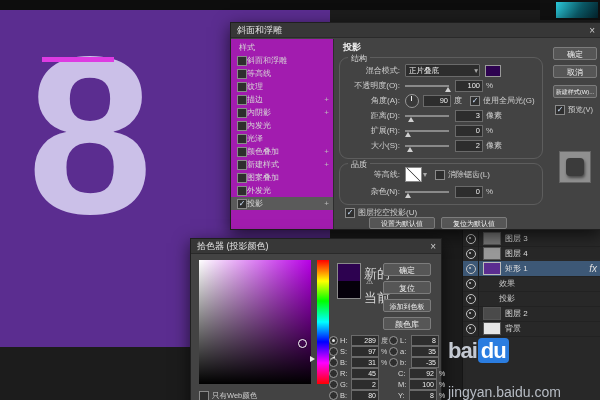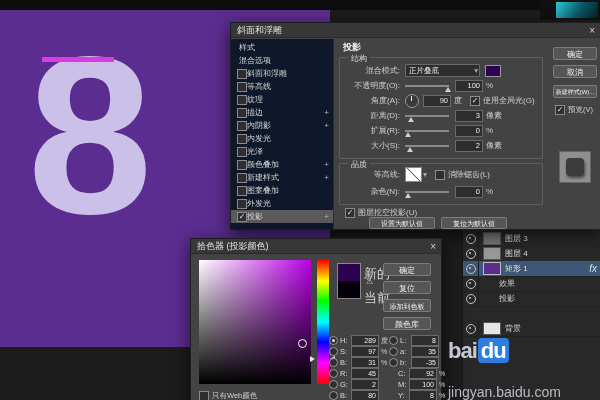--- a/index.html
+++ b/index.html
@@ -18,31 +18,31 @@
   .dlg{position:absolute;background:#434343;border:1px solid #1f1f1f;box-shadow:0 5px 16px rgba(0,0,0,.65)}
   .tbar{position:absolute;left:0;top:0;right:0;height:15px;background:#373737;border-bottom:1px solid #2a2a2a;
         font-size:9px;line-height:15px;color:#e3e3e3;padding:0 6px;box-sizing:border-box}
   .tbar .x{position:absolute;right:5px;top:0;font-size:10px;color:#ccc;cursor:default}
   .pbtn{background:#565656;border:1px solid #7c7c7c;border-radius:2px;color:#f0f0f0;text-align:center;font-size:8px;
         white-space:nowrap;overflow:hidden;box-sizing:border-box}
   .cb{width:8px;height:8px;flex:none;background:#2e2e2e;border:1px solid #8a8a8a;font-size:8px;line-height:8px;
       text-align:center;color:#cfe4ff;display:inline-block;box-sizing:content-box}
   
   .ls{left:230px;top:22px;width:369px;height:206px;z-index:30}
-  .ls-list{position:absolute;left:0;top:16px;bottom:0;width:103px;background:#0f172a;border-right:1px solid #2d2d2d;
+  .ls-list{position:absolute;left:0;top:16px;bottom:0;width:103px;background:#a21caf;border-right:1px solid #2d2d2d;
            padding-top:2px;box-sizing:border-box}
   .ls-item{height:13px;display:flex;align-items:center;padding:0 4px 0 6px;font-size:8px;color:#d6d6d6}
   .ls-item.sel{background:#5a5a5a}
   .ls-item .ls-lbl{margin-left:0;white-space:nowrap;overflow:hidden}
   .ls-item.plain{padding-left:8px}
   .ls-item.plain .ls-lbl{margin-left:0}
   .ls-item .plus{margin-left:auto;color:#bbb;font-size:8px}
   .ls-main{position:absolute;left:104px;top:16px;width:212px;bottom:0;font-size:8px}
   .ls-head{position:absolute;left:8px;top:2px;font-size:9px;font-weight:bold;color:#f0f0f0}
-  .grp{position:absolute;border:1px solid #5d5d5d;border-radius:1px}
+  .grp{position:absolute;border:1px solid #5d5d5d;border-radius:9px}
   .grp .leg{position:absolute;top:-5px;left:8px;background:#434343;padding:0 3px;font-size:8px;color:#ddd}
   .g1{left:4px;top:18px;width:202px;height:100px}
   .g2{left:4px;top:124px;width:202px;height:40px}
   .row{position:absolute;left:4px;right:2px;height:13px;display:flex;align-items:center}
   .plabel{width:56px;flex:none;text-align:right;margin-right:5px;color:#cfcfcf;white-space:nowrap;overflow:hidden}
   .dropdown{width:62px;height:11px;flex:none;background:#2d2d2d;border:1px solid #6a6a6a;border-radius:1px;
             font-size:7.5px;line-height:11px;padding:0 8px 0 3px;color:#eee;position:relative;white-space:nowrap;overflow:hidden}
   .dropdown .dd{position:absolute;right:1px;top:0;color:#aaa}
   .swatch{width:14px;height:10px;flex:none;margin-left:5px;background:#2d0250;border:1px solid #999}
   .track{width:44px;height:2px;flex:none;background:#8a8a8a;position:relative;margin-right:6px}
@@ -126,23 +126,20 @@
 <div class="dlg ls">
   <div class="tbar">
     <span>斜面和浮雕</span>
     <span class="x">×</span>
   </div>
 
   <div class="ls-list">
     <div class="ls-item plain">
         <span class="ls-lbl">样式</span>
       </div>
-    <div class="ls-item plain">
-        <span class="ls-lbl">混合选项</span>
-      </div>
     <div class="ls-item">
         <span class="cb"></span>
         <span class="ls-lbl">斜面和浮雕</span>
         <span class="plus"></span>
       </div>
     <div class="ls-item">
         <span class="cb"></span>
         <span class="ls-lbl">等高线</span>
         <span class="plus"></span>
       </div>
@@ -427,20 +424,27 @@
     <span class="indent"></span>
     <span class="lname" style="color:#c9c9c9">效果</span>
   </div>
   <div class="lrow" style="top:62px">
     <span class="eyecell">
         <i class="eye"></i>
       </span>
     <span class="indent"></span>
     <span class="lname" style="color:#c9c9c9">投影</span>
   </div>
+  <div class="lrow" style="top:77px">
+    <span class="eyecell">
+        <i class="eye"></i>
+      </span>
+    <span class="lthumb" style="background:#4a4a4a"></span>
+    <span class="lname">图层 2</span>
+  </div>
   <div class="lrow" style="top:92px">
     <span class="eyecell">
         <i class="eye"></i>
       </span>
     <span class="lthumb" style="background:#e6e6e6"></span>
     <span class="lname">背景</span>
   </div>
 </div>
 
 <div class="wm">

